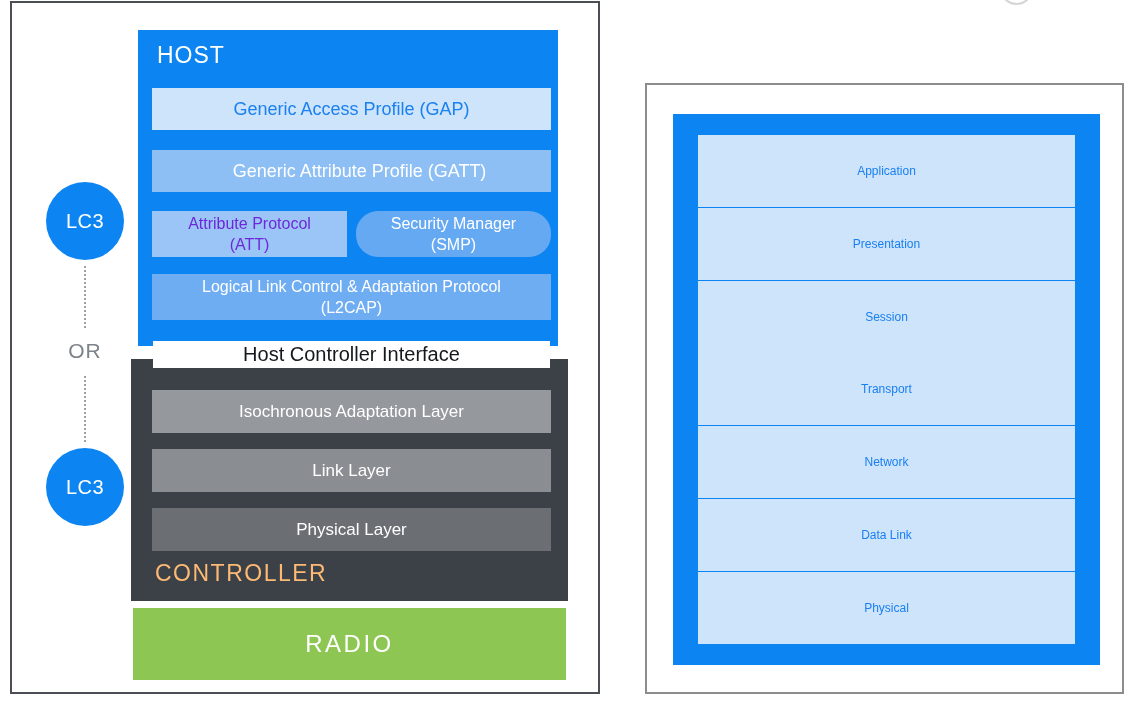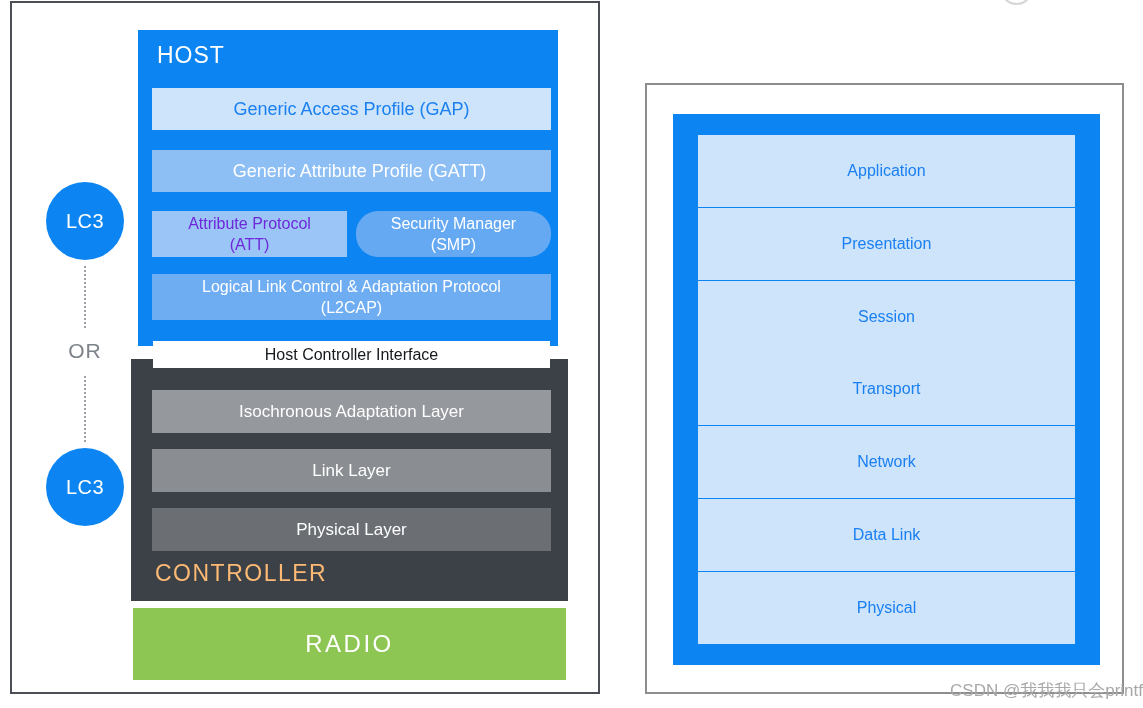--- a/index.html
+++ b/index.html
@@ -44,21 +44,21 @@
   .host-row { position: absolute; left: 14px; width: 399px; }
   .row-gap   { top: 58px;  height: 42px; background: #cde4fb; color: #1b80f1; font-size: 18px; font-weight: 500; }
   .row-gatt  { top: 120px; height: 42px; background: #8dbff5; color: #ffffff; font-size: 18px; font-weight: 500; padding-left: 16px; }
   .row-att   { position: absolute; left: 14px;  top: 181px; width: 195px; height: 46px; background: #9cc5f7; color: #6d28d9; font-size: 16px; font-weight: 500; line-height: 21px; flex-direction: column; }
   .row-smp   { position: absolute; left: 218px; top: 181px; width: 195px; height: 46px; background: #66a9f3; color: #ffffff; font-size: 16px; font-weight: 500; line-height: 21px; flex-direction: column; border-radius: 22px; }
   .row-l2cap { top: 244px; height: 46px; background: #6fadf3; color: #ffffff; font-size: 16px; font-weight: 500; line-height: 21px; flex-direction: column; }
 
   .hci-strip {
     left: 153px; top: 341px; width: 397px; height: 27px;
     background: #ffffff; color: #15181c;
-    font-size: 16px; font-weight: 500;
+    font-size: 20px; font-weight: 500;
     z-index: 5;
   }
 
   .controller-block {
     left: 131px; top: 359px; width: 437px; height: 242px;
     background: #3c4147;
   }
   .ctrl-row { position: absolute; left: 21px; width: 399px; height: 43px; color: #ffffff; font-size: 17px; font-weight: 500; }
   .row-iso  { top: 31px;  background: #95989c; }
   .row-link { top: 90px;  background: #8a8d91; }
@@ -94,21 +94,21 @@
   
   .osi-block {
     left: 673px; top: 114px; width: 427px; height: 551px;
     background: #0c85f2;
     padding: 21px 25px;
     display: flex; flex-direction: column; justify-content: space-between;
   }
   .osi-row {
     height: 72px; background: #cde4fb;
     display: flex; align-items: center; justify-content: center;
-    color: #1a7ff2; font-size: 16px; font-weight: 500;
+    color: #1a7ff2; font-size: 12px; font-weight: 500;
   }
 
   
   .watermark {
     right: 0px; top: 679px;
     color: #a8a8a8; font-size: 17px;
     z-index: 10; white-space: nowrap;
   }
   .top-partial-circle {
     left: 1000px; top: -28px; width: 33px; height: 33px;
@@ -168,15 +168,14 @@
   <div class="abs osi-block">
     <div class="osi-row">Application</div>
     <div class="osi-row">Presentation</div>
     <div class="osi-row">Session</div>
     <div class="osi-row">Transport</div>
     <div class="osi-row">Network</div>
     <div class="osi-row">Data Link</div>
     <div class="osi-row">Physical</div>
   </div>
 
-  <div class="abs watermark">CSDN @我我我只会printf</div>
 
 </div>
 
 </body></html>

